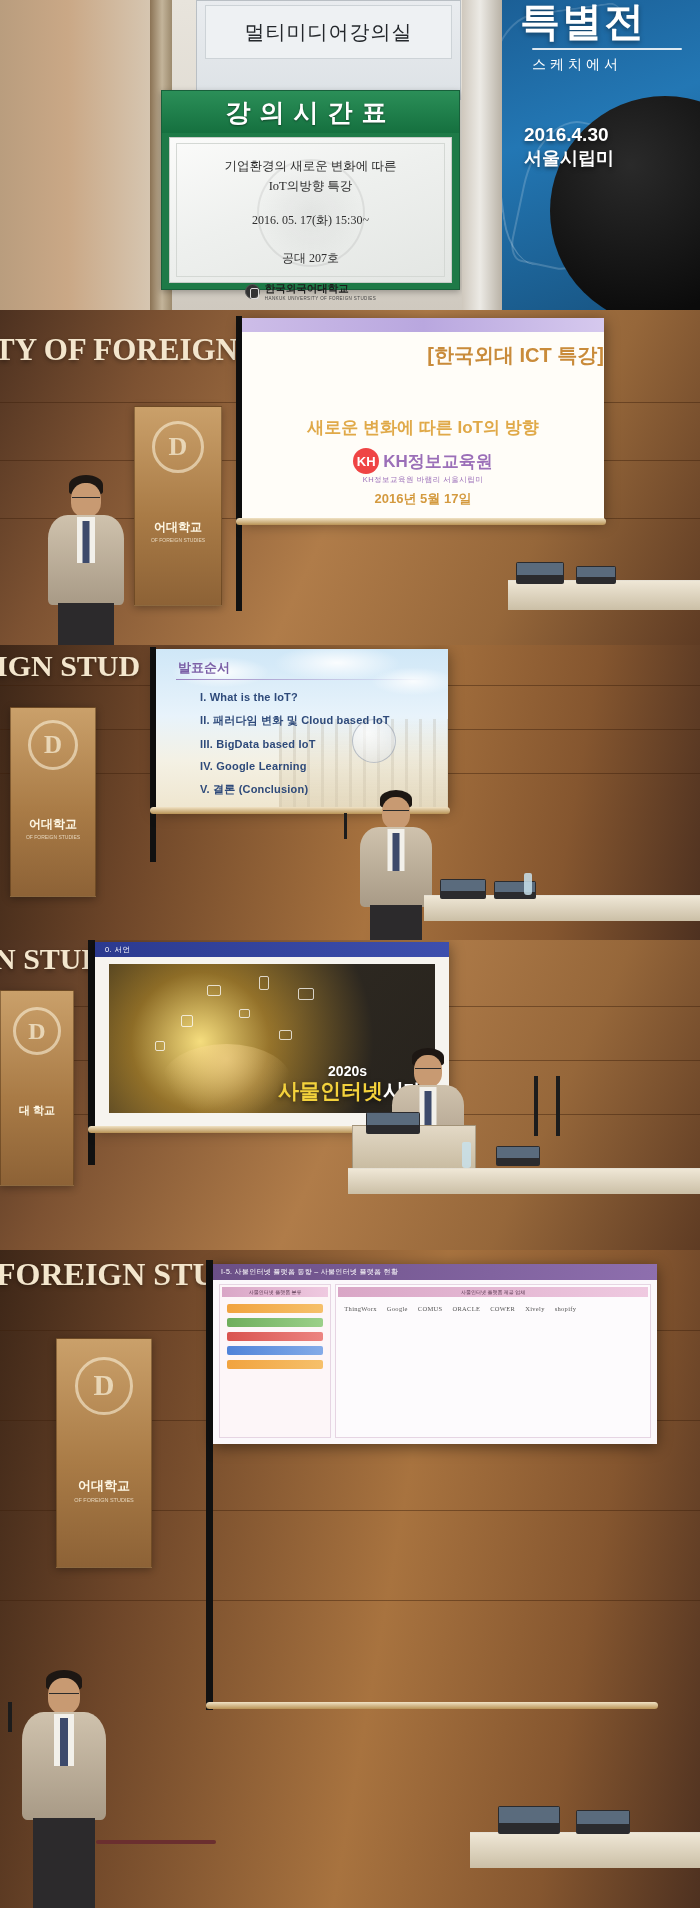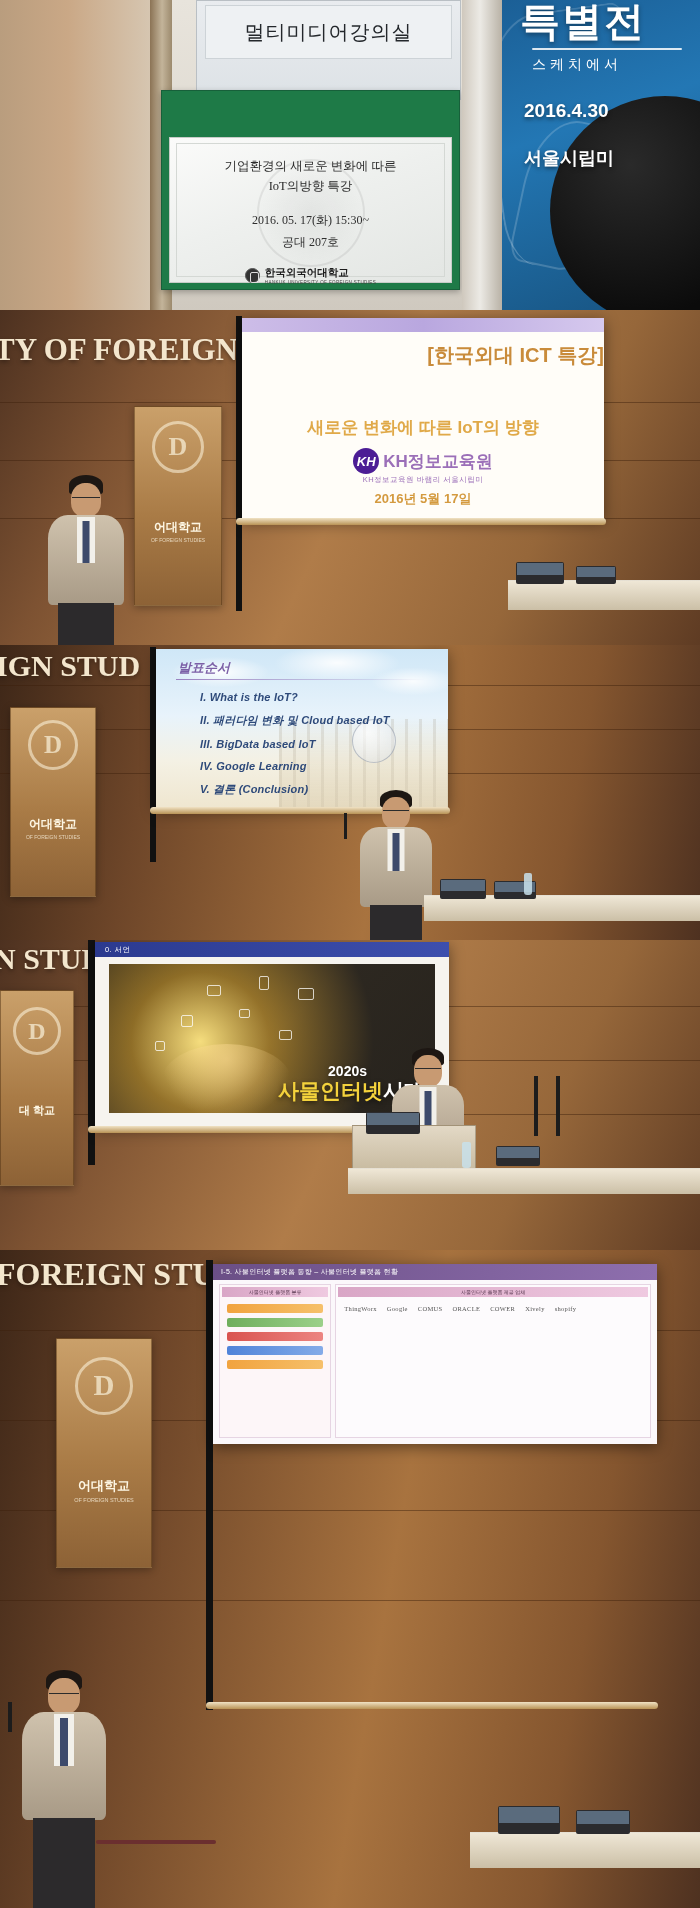--- a/index.html
+++ b/index.html
@@ -63,21 +63,21 @@
   }
   .p1 .notice-inner {
     position:absolute; left:6px; top:5px; right:6px; bottom:5px;
     border:1px solid #d4d8d4;
     display:flex; flex-direction:column; align-items:center;
     padding-top:14px; gap:3px;
   }
   .p1 .np-line { font-size:12.5px; color:#2a2a2a; font-family:"Liberation Serif",serif; }
   .p1 .np-line.l2 { margin-bottom:14px; }
   .p1 .np-date { font-size:12px; color:#2e2e2e; font-family:"Liberation Serif",serif;text-align:right; }
-  .p1 .np-room { font-size:12px; color:#2e2e2e; font-family:"Liberation Serif",serif; margin-top:2px;}
+  .p1 .np-room { font-size:12px; color:#2e2e2e; font-family:"Liberation Serif",serif; margin-top:18px;}
   .p1 .np-univ {
     margin-top:12px; display:flex; align-items:center; gap:5px;
   }
   .p1 .np-seal {
     width:15px; height:15px; border-radius:50%;
     background:#333; border:1.5px solid #555;
     position:relative;
   }
   .p1 .np-seal::after{
     content:""; position:absolute; left:4px; top:3px; width:7px; height:9px;
@@ -124,21 +124,21 @@
   .p1 .poster-rule{
     position:absolute; left:30px; top:48px; width:150px; height:2px;
     background:rgba(255,255,255,.85); border-radius:2px;
   }
   .p1 .poster-blob{
     position:absolute; left:48px; top:96px; width:230px; height:230px;
     border-radius:50%;
     background: radial-gradient(circle at 35% 30%, #2a2a2a, #0b0b0b 70%);
   }
   .p1 .poster-date{
-    position:absolute; left:22px; top:100px; color:#fff;
+    position:absolute; left:22px; top:124px; color:#fff;
     font-size:19px; font-weight:700; text-shadow:0 2px 4px rgba(0,0,0,.5);
   }
   .p1 .poster-venue{
     position:absolute; left:22px; top:146px; color:#fff;
     font-size:18px; font-weight:600; text-shadow:0 2px 4px rgba(0,0,0,.5);
   }
 
   
   .aud { position:absolute; inset:0; }
   .wall-a { background: linear-gradient(115deg,#4d3120 0%,#7d5232 20%,#b07c49 50%,#96673a 75%,#5e3b23 100%); }
@@ -207,37 +207,36 @@
     font-size:17px; font-weight:600; color:#e0a948;
   }
   .slide-title .st-l1 { top:72px; }
   .slide-title .st-l2 { top:98px; }
   .slide-title .kh {
     position:absolute; left:0; top:130px; width:100%;
     display:flex; align-items:center; justify-content:center; gap:4px;
   }
   .slide-title .kh-mark {
     width:26px;height:26px;border-radius:50%;
-    background:#4c1d95; color:#fff; font-weight:800; font-size:13px;
+    background:#ef4444; color:#fff; font-weight:800; font-size:13px;
     display:flex;align-items:center;justify-content:center;
-    font-style:italic;
   }
   .slide-title .kh-name { font-size:17px; font-weight:800; color:#9b6fb8; }
   .slide-title .kh-sub {
     position:absolute; left:0; top:157px; width:100%; text-align:center;
     font-size:7.5px; color:#9b6fb8; letter-spacing:.5px;
   }
   .slide-title .st-date {
     position:absolute; left:0; top:172px; width:100%; text-align:center;
     font-size:13px; font-weight:700; color:#d49a3f;
   }
 
   
   .slide-agenda { position:absolute; inset:0; overflow:hidden;
-    background: linear-gradient(180deg,#cfe7f7 0%,#e8f3fb 42%,#f4f1e4 70%,#efe6cf 100%); font-style: italic; }
+    background: linear-gradient(180deg,#cfe7f7 0%,#e8f3fb 42%,#f4f1e4 70%,#efe6cf 100%); }
   .slide-agenda .clouds {
     position:absolute; left:0; top:0; width:100%; height:48%;
     background:
       radial-gradient(ellipse 70px 22px at 22% 30%, rgba(255,255,255,.95), transparent 70%),
       radial-gradient(ellipse 90px 26px at 62% 18%, rgba(255,255,255,.9), transparent 70%),
       radial-gradient(ellipse 60px 20px at 88% 42%, rgba(255,255,255,.85), transparent 70%);
   }
   .slide-agenda .sa-h {
     position:absolute; left:22px; top:10px;
     font-size:13px; font-weight:700; color:#7b5fa6;
@@ -403,20 +402,23 @@
     <div class="wall-left"></div>
     <div class="doorframe"></div>
 
     <div class="roomplate">
       <div class="rp-inner">
         <div class="rp-text">멀티미디어강의실</div>
       </div>
     </div>
 
     <div class="greenbar-frame">
+      <div class="greenbar">
+        <div class="greenbar-title">강의시간표</div>
+      </div>
       <div class="notice-paper">
         <div class="watermark"></div>
         <div class="notice-inner">
           <div class="np-line">기업환경의 새로운 변화에 따른</div>
           <div class="np-line l2">IoT의방향 특강</div>
           <div class="np-date">2016. 05. 17(화)  15:30~</div>
           <div class="np-room">공대 207호</div>
           <div class="np-univ">
             <div class="np-seal"></div>
             <div>

